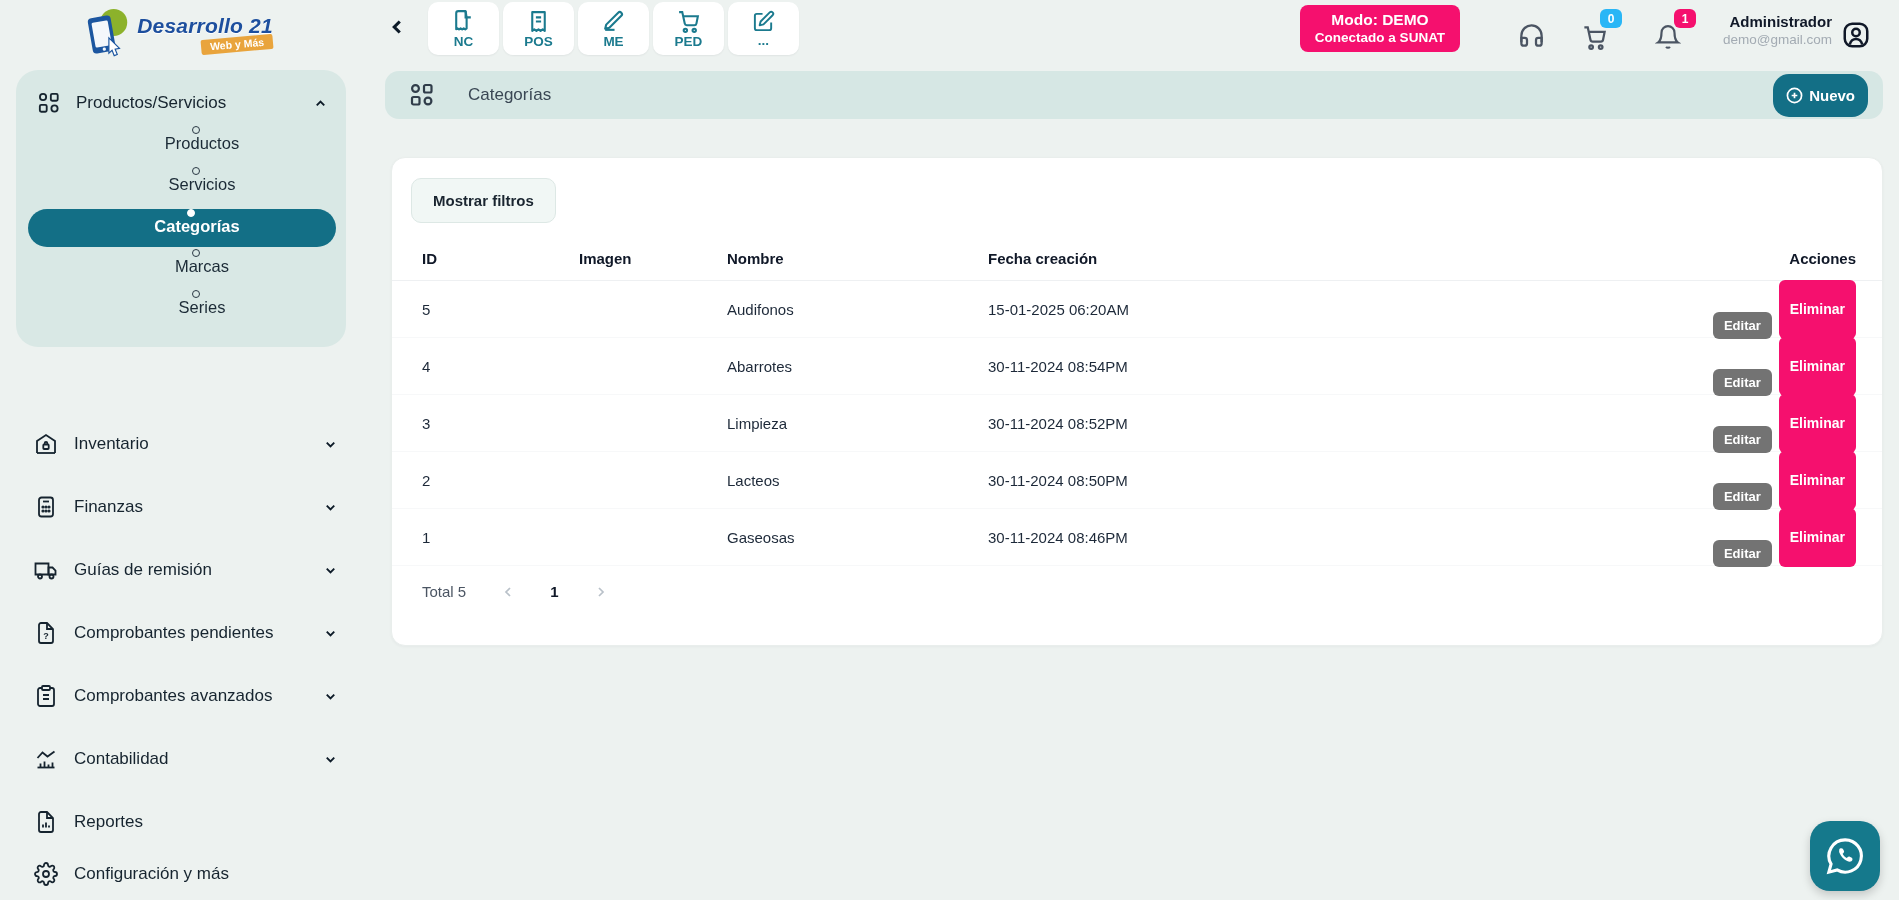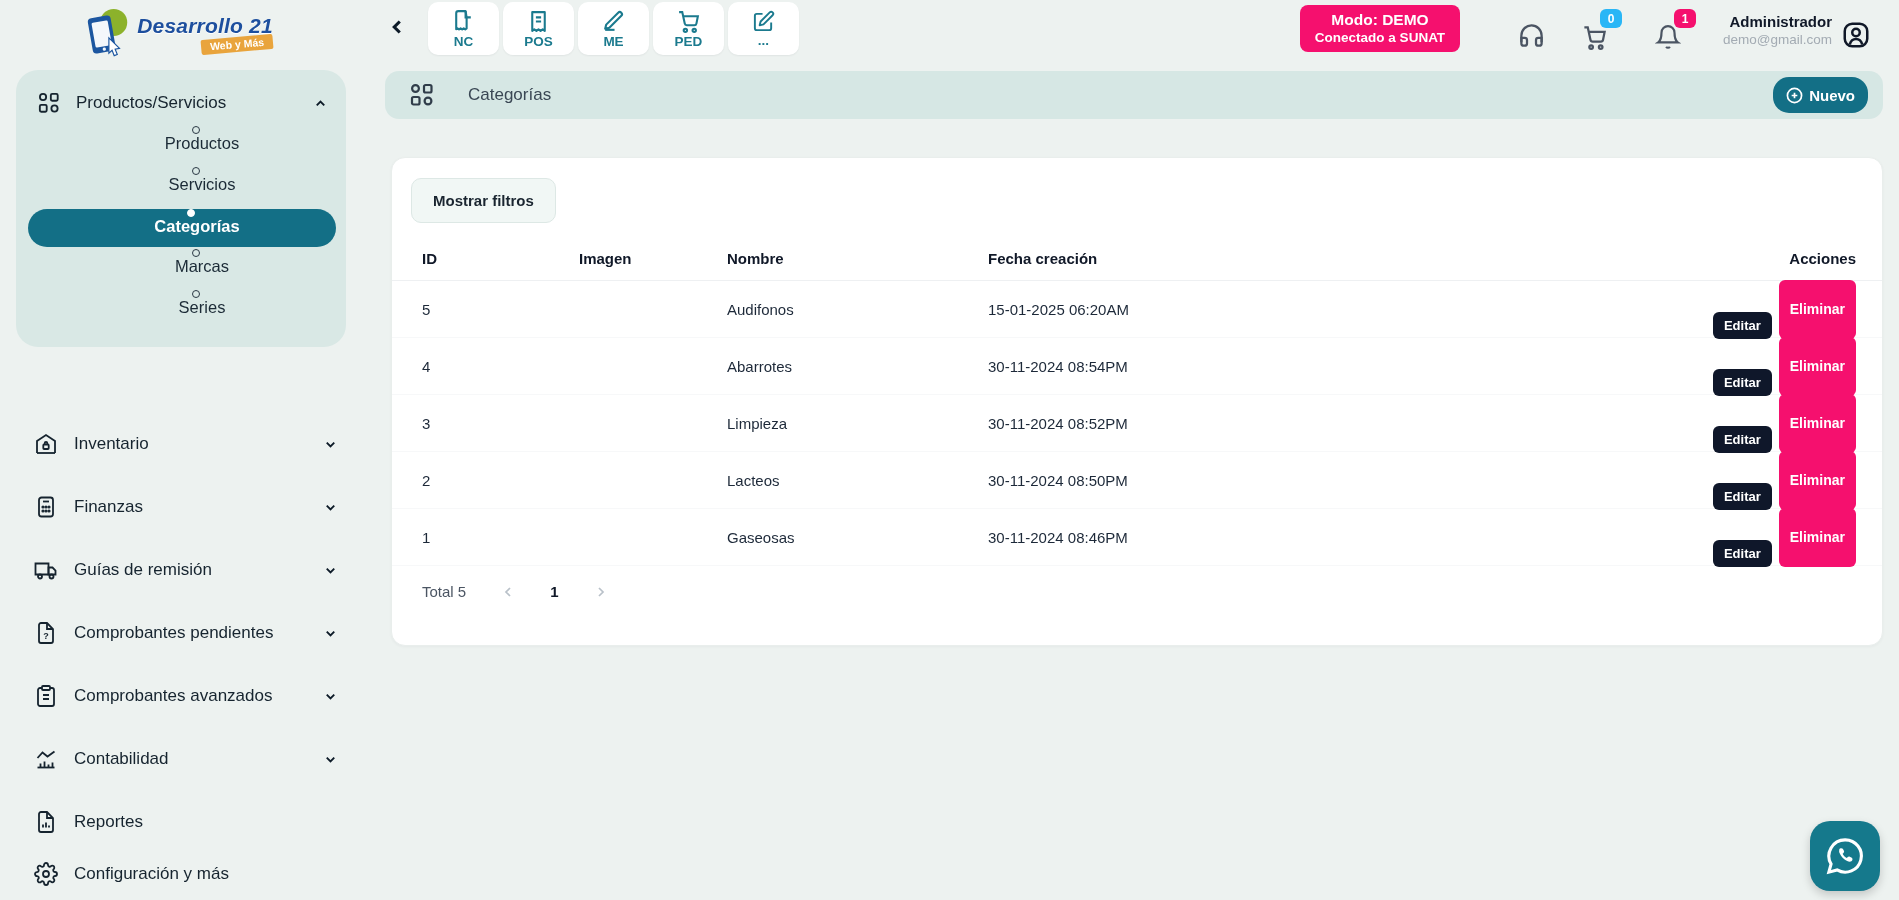--- a/index.html
+++ b/index.html
@@ -34,32 +34,32 @@
   .badge{position:absolute;min-width:22px;height:19px;border-radius:6px;color:#fff;font-size:12px;font-weight:700;display:flex;align-items:center;justify-content:center;padding:0 5px;box-sizing:border-box;}
   .badge.blue{background:#29b6f6;}
   .badge.pink{background:#f5106e;}
   .userinfo{position:absolute;left:1660px;top:13px;width:172px;text-align:right;line-height:1.25;cursor:pointer;}
   .user-name{font-size:15px;font-weight:700;color:#101828;}
   .user-email{font-size:13.5px;color:#a3abb3;}
 
   
   .band{position:absolute;left:385px;top:71px;width:1498px;height:48px;background:#d6e7e4;border-radius:14px;display:flex;align-items:center;padding:0 15px 0 25px;box-sizing:border-box;color:#303d4a;}
   .band-title{margin-left:34px;font-size:17px;color:#3a4754;}
-  .btn-nuevo{margin-left:auto;background:#136f86;color:#fff;height:36px;border-radius:16px;display:flex;align-items:center;gap:6px;padding:0 13px;font-size:15px;font-weight:700;cursor:pointer;}
+  .btn-nuevo{margin-left:auto;background:#136f86;color:#fff;height:43px;border-radius:16px;display:flex;align-items:center;gap:6px;padding:0 13px;font-size:15px;font-weight:700;cursor:pointer;}
 
   
   .card{position:absolute;left:391px;top:157px;width:1492px;height:489px;background:#fff;border-radius:14px;border:1px solid #e9eeec;box-shadow:0 1px 3px rgba(16,24,40,.04);box-sizing:border-box;padding-top:20px;}
   .btn-filters{margin-left:19px;height:45px;padding:0 21px;background:#f1f7f5;border:1px solid #dde8e5;border-radius:10px;font-size:15px;font-weight:700;color:#1a2530;display:inline-flex;align-items:center;cursor:pointer;}
   .thead{display:flex;align-items:center;height:44px;margin-top:13px;padding:0 26px 0 30px;font-weight:700;font-size:15px;color:#101828;border-bottom:1px solid #eef0f2;}
   .trow{display:flex;align-items:center;height:56px;padding:0 26px 0 30px;font-size:15px;color:#1d2939;border-bottom:1px solid #f7f8f9;}
   .trow:last-of-type{border-bottom:none;}
   .c-id{width:157px}.c-img{width:148px}.c-nom{width:261px}.c-fec{flex:1}
   .c-acc{display:flex;gap:7px;margin-left:auto;}
   .c-acc-h{margin-left:auto;}
-  .btn-edit{background:#0f172a;color:#fff;border:none;border-radius:6px;padding:6px 11px;font-size:13px;font-weight:700;font-family:inherit;cursor:pointer;margin-top:32px;}
+  .btn-edit{background:#737373;color:#fff;border:none;border-radius:6px;padding:6px 11px;font-size:13px;font-weight:700;font-family:inherit;cursor:pointer;margin-top:32px;}
   .btn-del{background:#f5106e;color:#fff;border:none;border-radius:6px;padding:6px 11px;font-size:14px;font-weight:700;font-family:inherit;cursor:pointer;}
   .pagin{display:flex;align-items:center;margin-top:17px;padding-left:30px;gap:34px;}
   .pg-total{font-size:15px;color:#4b5563;}
   .pg-chev{color:#b9c1c9;cursor:pointer;}
   .pg-num{font-size:15px;font-weight:700;color:#101828;cursor:pointer;}
 
   
   .wa{position:absolute;left:1810px;top:821px;width:70px;height:70px;background:#15798c;border-radius:20px;display:flex;align-items:center;justify-content:center;box-shadow:0 4px 10px rgba(0,0,0,.18);cursor:pointer;}
 </style>
 </head>

